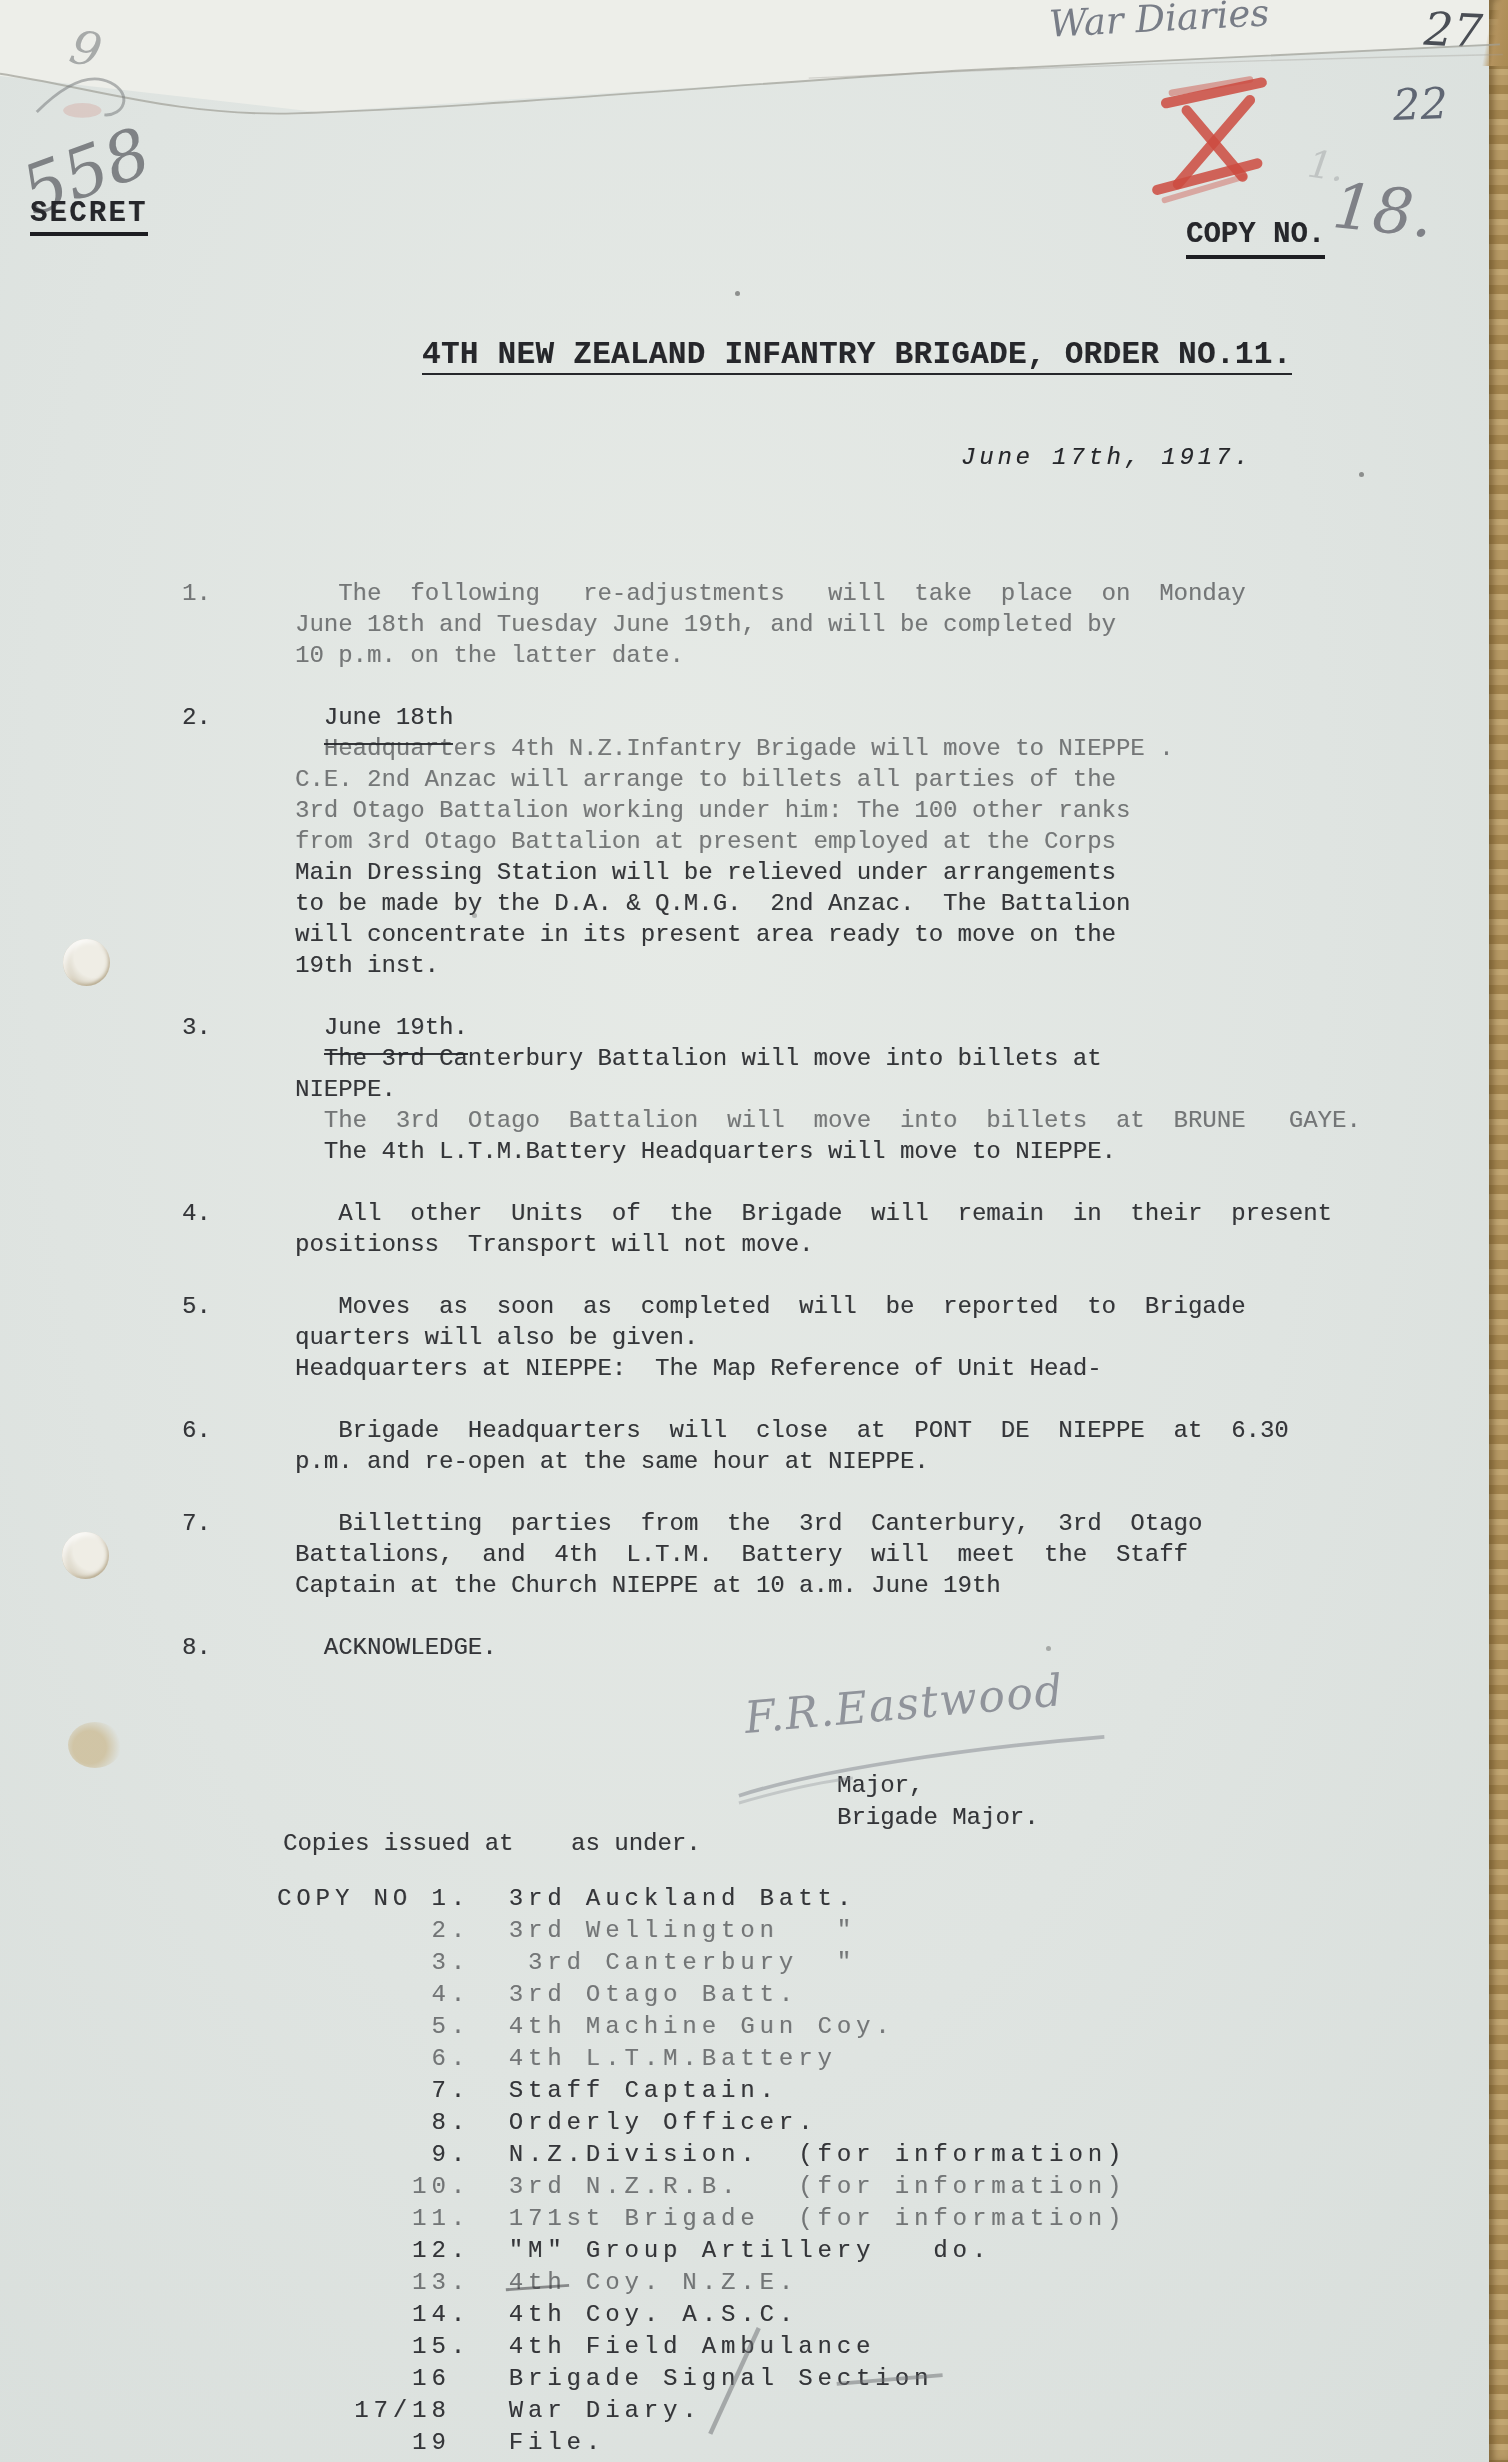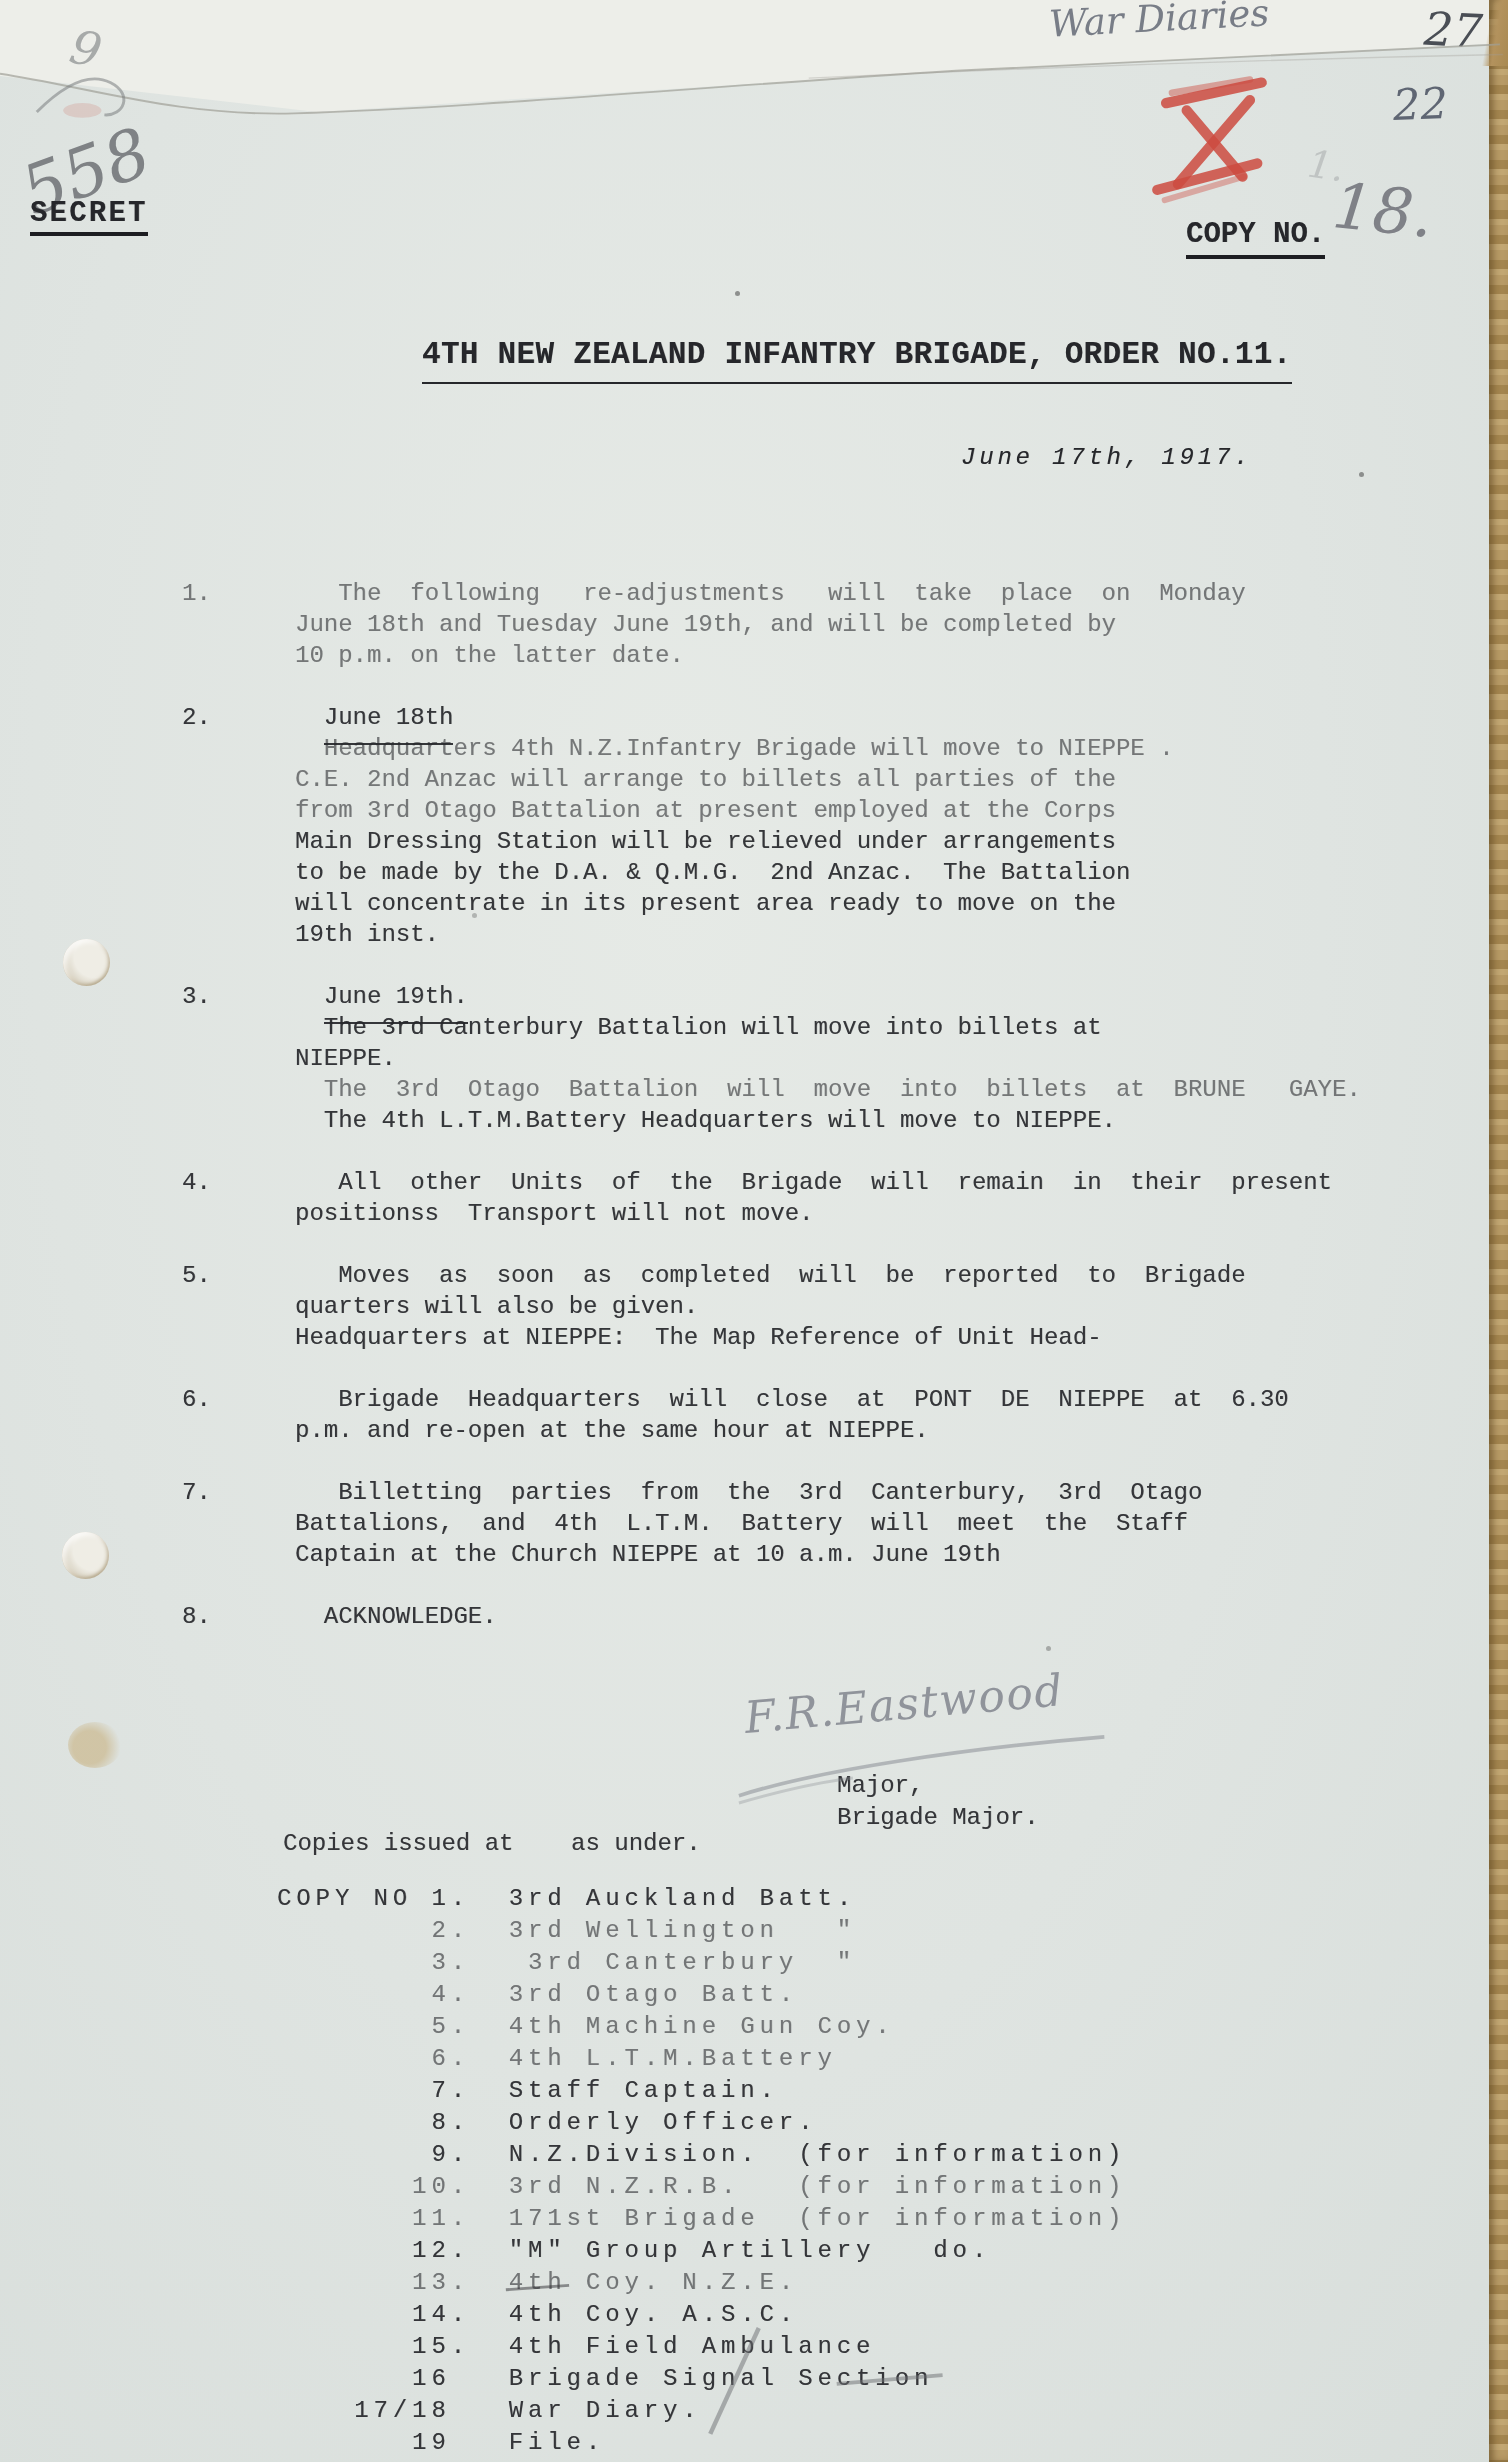--- a/index.html
+++ b/index.html
@@ -19,21 +19,21 @@
   .line{white-space:pre;height:31px;line-height:31px;font-size:24px;}
   .num{display:inline-block;width:113px;}
   .u-span{border-bottom:2.2px solid #26272b;padding-bottom:12px;}
   .fade{opacity:.58;}
   .norm{opacity:.92;}
   #secret{position:absolute;left:30px;top:197px;font-size:29px;font-weight:bold;letter-spacing:2.2px;
           border-bottom:4.4px solid #1d1e22;padding-bottom:2px;}
   #copyno{position:absolute;left:1186px;top:218px;font-size:29px;font-weight:bold;
           border-bottom:4.4px solid #1d1e22;padding-bottom:4px;}
   #title{position:absolute;left:422px;top:337px;font-size:31px;font-weight:bold;letter-spacing:0.3px;
-         border-bottom:2.9px solid #26272b;padding-bottom:10px;}
+         border-bottom:2.9px solid #26272b;padding-bottom:1px;}
   #date{position:absolute;left:961px;top:444px;font-size:24px;letter-spacing:3.8px;font-style:italic;}
   #paras{position:absolute;left:182px;top:578px;}
   #ack-sig{position:absolute;left:837px;top:1770px;}
   #ack-sig .line{height:32px;line-height:32px;}
   #copies-intro{position:absolute;left:283px;top:1828px;}
   #copies{position:absolute;left:277px;top:1883px;}
   .cline{white-space:pre;height:32px;line-height:32px;font-size:24px;letter-spacing:4.9px;}
   
   .hand{position:absolute;font-family:"DejaVu Serif", serif;font-style:italic;}
   #h-558{left:20.6px;top:132px;font-size:68px;color:#6f7276;transform:rotate(-20deg);opacity:.85;}
@@ -79,20 +79,21 @@
   <div class="typed" id="date">June 17th, 1917.</div>
 
   <div class="typed" id="paras">
       <div class="line fade"><span class="num">1.</span>   <span>The  following   re-adjustments   will  take  place  on  Monday</span></div>
       <div class="line fade"><span class="num"></span><span>June 18th and Tuesday June 19th, and will be completed by</span></div>
       <div class="line fade"><span class="num"></span><span>10 p.m. on the latter date.</span></div>
       <div class="line"></div>
       <div class="line norm"><span class="num">2.</span>  <span class="u-span">June 18th</span></div>
       <div class="line fade"><span class="num"></span>  <span>Headquarters 4th N.Z.Infantry Brigade will move to NIEPPE .</span></div>
       <div class="line fade"><span class="num"></span><span>C.E. 2nd Anzac will arrange to billets all parties of the</span></div>
+      <div class="line fade"><span class="num"></span><span>3rd Otago Battalion working under him: The 100 other ranks</span></div>
       <div class="line fade"><span class="num"></span><span>from 3rd Otago Battalion at present employed at the Corps</span></div>
       <div class="line norm"><span class="num"></span><span>Main Dressing Station will be relieved under arrangements</span></div>
       <div class="line norm"><span class="num"></span><span>to be made by the D.A. &amp; Q.M.G.  2nd Anzac.  The Battalion</span></div>
       <div class="line norm"><span class="num"></span><span>will concentrate in its present area ready to move on the</span></div>
       <div class="line norm"><span class="num"></span><span>19th inst.</span></div>
       <div class="line"></div>
       <div class="line norm"><span class="num">3.</span>  <span class="u-span">June 19th.</span></div>
       <div class="line norm"><span class="num"></span>  <span>The 3rd Canterbury Battalion will move into billets at</span></div>
       <div class="line norm"><span class="num"></span><span>NIEPPE.</span></div>
       <div class="line fade"><span class="num"></span>  <span>The  3rd  Otago  Battalion  will  move  into  billets  at  BRUNE   GAYE.</span></div>

